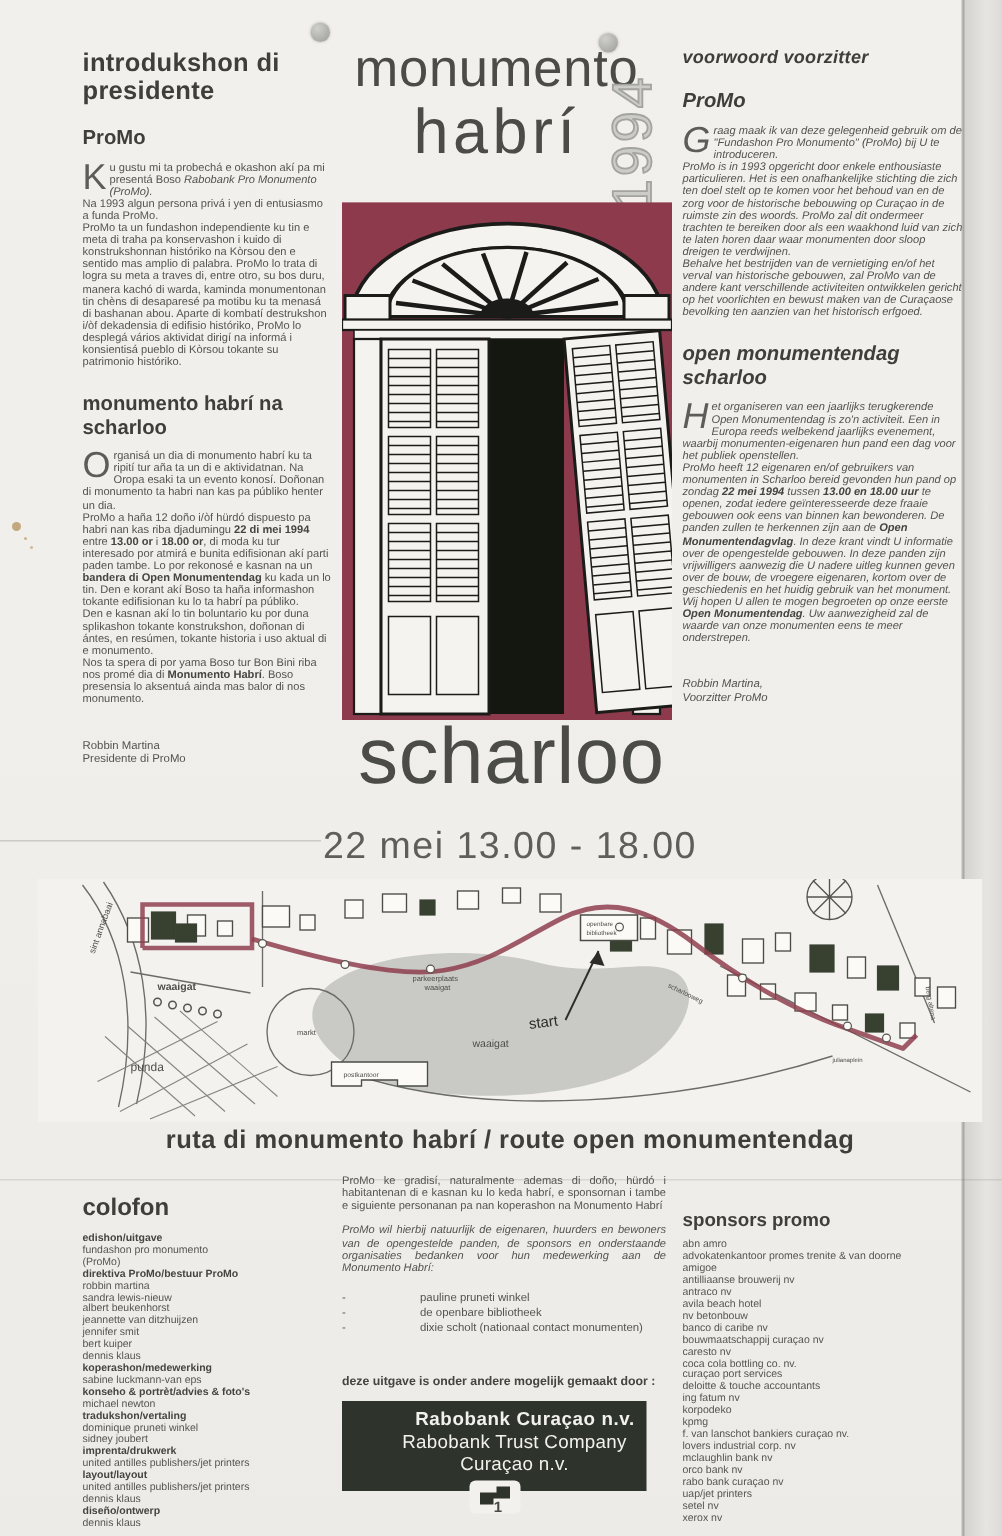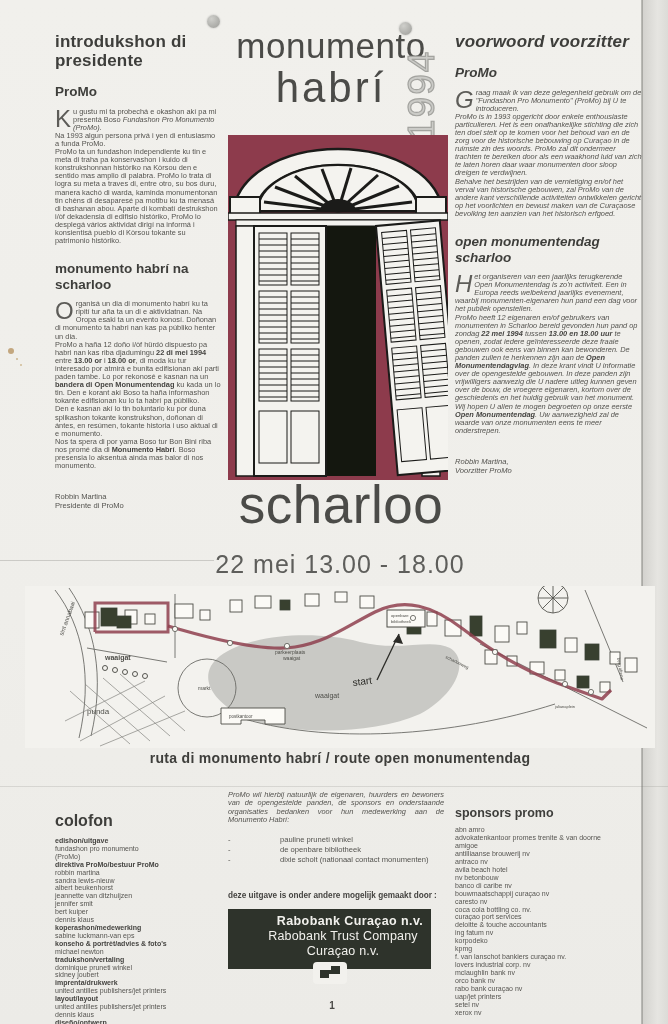--- a/index.html
+++ b/index.html
@@ -26,24 +26,24 @@
   
   .mast-title{position:absolute;color:#4b4b48;}
   .t-monumento{left:236px;top:26px;width:190px;font-size:35px;letter-spacing:.5px;text-align:center;}
   .t-habri{left:236px;top:64px;width:190px;font-size:42px;letter-spacing:3px;text-align:center;}
   .t-year{left:401px;top:14px;height:126px;writing-mode:vertical-rl;transform:rotate(180deg);font-size:37px;letter-spacing:2px;color:#cbcbc7;-webkit-text-stroke:1.2px #a3a39f;}
   .redbox{position:absolute;left:228px;top:135px;width:220px;height:345px;background:#8d3b4c;}
   .t-scharloo{left:230px;top:474px;width:222px;font-size:53px;letter-spacing:.5px;text-align:center;}
   .t-date{left:190px;top:550px;width:300px;font-size:25px;letter-spacing:1px;text-align:center;color:#5e5e5b;}
   
   .map-wrap{position:absolute;left:25px;top:586px;width:630px;height:162px;}
-  .map-caption{position:absolute;left:30px;top:750px;width:620px;text-align:center;font-size:14px;font-weight:bold;color:#3e3e3b;letter-spacing:.3px;}
+  .map-caption{position:absolute;left:30px;top:750px;width:620px;text-align:center;font-size:17px;font-weight:bold;color:#3e3e3b;letter-spacing:.3px;}
   
   .colofon{left:55px;top:797px;width:172px;}
-  .colofon h3{font-size:16px;font-weight:bold;color:#3e3e3b;margin:15px 0 7px 0;}
+  .colofon h3{font-size:16px;font-weight:bold;color:#3e3e3b;margin:0 0 7px 0;}
   .c-entry{font-size:7px;line-height:7.9px;color:#56555१;}
   .c-entry{color:#565551;}
   .c-entry.b{font-weight:bold;color:#454441;}
   .midbot{left:228px;top:783px;width:216px;}
   .midbot .par{text-align:justify;font-size:7.4px;line-height:8.4px;}
   .midbot .par.it{font-style:italic;margin-top:8px;}
   .thanks-list{margin:10px 0 0 0;font-size:7.6px;line-height:10px;}
   .thank-row{display:flex;gap:24px;}
   .thank-row .dash{width:28px;flex:none;}
   .thank-row .dash::before{content:"-";}
@@ -68,21 +68,21 @@
   <div class="edge-line"></div>
   <div class="crease c1"></div>
   <div class="crease c2"></div>
   <div class="hole" style="left:207px;top:15px;"></div>
   <div class="hole" style="left:399px;top:22px;"></div>
   <div class="speckle"></div>
 
   <div class="col col-left">
     <h1 class="sec">introdukshon di presidente</h1>
     <h2 class="sec" style="margin-top:0;">ProMo</h2>
-    <p class="par"><span class="dropcap">K</span><span><span>u gustu mi ta probechá e okashon akí pa mi presentá Boso </span><span style="font-style: italic;">Fundashon Pro Monumento (ProMo).</span><span>
+    <p class="par"><span class="dropcap">K</span><span><span>u gustu mi ta probechá e okashon akí pa mi presentá Boso </span><span style="font-style: italic;">Rabobank Pro Monumento (ProMo).</span><span>
 Na 1993 algun persona privá i yen di entusiasmo a funda ProMo.
 ProMo ta un fundashon independiente ku tin e meta di traha pa konservashon i kuido di konstrukshonnan históriko na Kòrsou den e sentido mas amplio di palabra. ProMo lo trata di logra su meta a traves di, entre otro, su bos duru, manera kachó di warda, kaminda monumentonan tin chèns di desaparesé pa motibu ku ta menasá di bashanan abou. Aparte di kombatí destrukshon i/òf dekadensia di edifisio históriko, ProMo lo desplegá vários aktividat dirigí na informá i konsientisá pueblo di Kòrsou tokante su patrimonio históriko.</span></span></p>
     <h2 class="sec">monumento habrí na scharloo</h2>
     <p class="par"><span class="dropcap">O</span><span><span>rganisá un dia di monumento habrí ku ta ripití tur aña ta un di e aktividatnan. Na Oropa esaki ta un evento konosí. Doñonan di monumento ta habri nan kas pa públiko henter un dia.
 ProMo a haña 12 doño i/òf hürdó dispuesto pa habri nan kas riba djadumingu </span><span style="font-weight: bold; color: rgb(69, 68, 65);">22 di mei 1994</span><span> entre </span><span style="font-weight: bold; color: rgb(69, 68, 65);">13.00 or</span><span> i </span><span style="font-weight: bold; color: rgb(69, 68, 65);">18.00 or</span><span>, di moda ku tur interesado por atmirá e bunita edifisionan akí parti paden tambe. Lo por rekonosé e kasnan na un </span><span style="font-weight: bold; color: rgb(69, 68, 65);">bandera di Open Monumentendag</span><span> ku kada un lo tin. Den e korant akí Boso ta haña informashon tokante edifisionan ku lo ta habrí pa públiko.
 Den e kasnan akí lo tin boluntario ku por duna splikashon tokante konstrukshon, doñonan di ántes, en resúmen, tokante historia i uso aktual di e monumento.
 Nos ta spera di por yama Boso tur Bon Bini riba nos promé dia di </span><span style="font-weight: bold; color: rgb(69, 68, 65);">Monumento Habrí</span><span>. Boso presensia lo aksentuá ainda mas balor di nos monumento.</span></span></p>
     <div class="sig">
       <div>Robbin Martina</div>
       <div>Presidente di ProMo</div>
@@ -165,21 +165,21 @@
           <path d="M182 220 h25 M182 226 h25 M182 232 h25 M182 238 h25 M182 244 h25 M182 250 h25 M182 256 h25 M182 262 h25"></path>
         </g>
       </g>
     </svg>
   </div>
 
   <div class="mast-title t-scharloo">scharloo</div>
   <div class="mast-title t-date">22 mei 13.00 - 18.00</div>
 
   <div class="col col-right">
-    <h1 class="sec" style="font-size:17px;">voorwoord voorzitter</h1>
+    <h1 class="sec" style="font-size:12px;">voorwoord voorzitter</h1>
     <h2 class="sec" style="margin-top:0;">ProMo</h2>
     <p class="par"><span class="dropcap">G</span><span><span>raag maak ik van deze gelegenheid gebruik om de "Fundashon Pro Monumento" (ProMo) bij U te introduceren.
 ProMo is in 1993 opgericht door enkele enthousiaste particulieren. Het is een onafhankelijke stichting die zich ten doel stelt op te komen voor het behoud van en de zorg voor de historische bebouwing op Curaçao in de ruimste zin des woords. ProMo zal dit ondermeer trachten te bereiken door als een waakhond luid van zich te laten horen daar waar monumenten door sloop dreigen te verdwijnen.
 Behalve het bestrijden van de vernietiging en/of het verval van historische gebouwen, zal ProMo van de andere kant verschillende activiteiten ontwikkelen gericht op het voorlichten en bewust maken van de Curaçaose bevolking ten aanzien van het historisch erfgoed.</span></span></p>
     <h2 class="sec">open monumentendag scharloo</h2>
     <p class="par"><span class="dropcap">H</span><span><span>et organiseren van een jaarlijks terugkerende Open Monumentendag is zo'n activiteit. Een in Europa reeds welbekend jaarlijks evenement, waarbij monumenten-eigenaren hun pand een dag voor het publiek openstellen.
 ProMo heeft 12 eigenaren en/of gebruikers van monumenten in Scharloo bereid gevonden hun pand op zondag </span><span style="font-weight: bold; color: rgb(69, 68, 65);">22 mei 1994</span><span> tussen </span><span style="font-weight: bold; color: rgb(69, 68, 65);">13.00 en 18.00 uur</span><span> te openen, zodat iedere geïnteresseerde deze fraaie gebouwen ook eens van binnen kan bewonderen. De panden zullen te herkennen zijn aan de </span><span style="font-weight: bold; color: rgb(69, 68, 65);">Open Monumentendagvlag</span><span>. In deze krant vindt U informatie over de opengestelde gebouwen. In deze panden zijn vrijwilligers aanwezig die U nadere uitleg kunnen geven over de bouw, de vroegere eigenaren, kortom over de geschiedenis en het huidig gebruik van het monument.
 Wij hopen U allen te mogen begroeten op onze eerste </span><span style="font-weight: bold; color: rgb(69, 68, 65);">Open Monumentendag</span><span>. Uw aanwezigheid zal de waarde van onze monumenten eens te meer onderstrepen.</span></span></p>
     <div class="sig">
       <div>Robbin Martina,</div>
@@ -328,20 +328,21 @@
         <div class="c-entry">united antilles publishers/jet printers</div>
         <div class="c-entry b">layout/layout</div>
         <div class="c-entry">united antilles publishers/jet printers</div>
         <div class="c-entry">dennis klaus</div>
         <div class="c-entry b">diseño/ontwerp</div>
         <div class="c-entry">dennis klaus</div>
       </div>
   </div>
 
   <div class="col midbot">
+    <p class="par">ProMo ke gradisí, naturalmente ademas di doño, hürdó i habitantenan di e kasnan ku lo keda habrí, e sponsornan i tambe e siguiente personanan pa nan koperashon na Monumento Habrí</p>
     <p class="par it">ProMo wil hierbij natuurlijk de eigenaren, huurders en bewoners van de opengestelde panden, de sponsors en onderstaande organisaties bedanken voor hun medewerking aan de Monumento Habrí:</p>
     <div class="thanks-list">
 
     <div class="thank-row">
           <span class="dash"></span>
           <span>pauline pruneti winkel</span>
         </div>
         <div class="thank-row">
           <span class="dash"></span>
           <span>de openbare bibliotheek</span>

